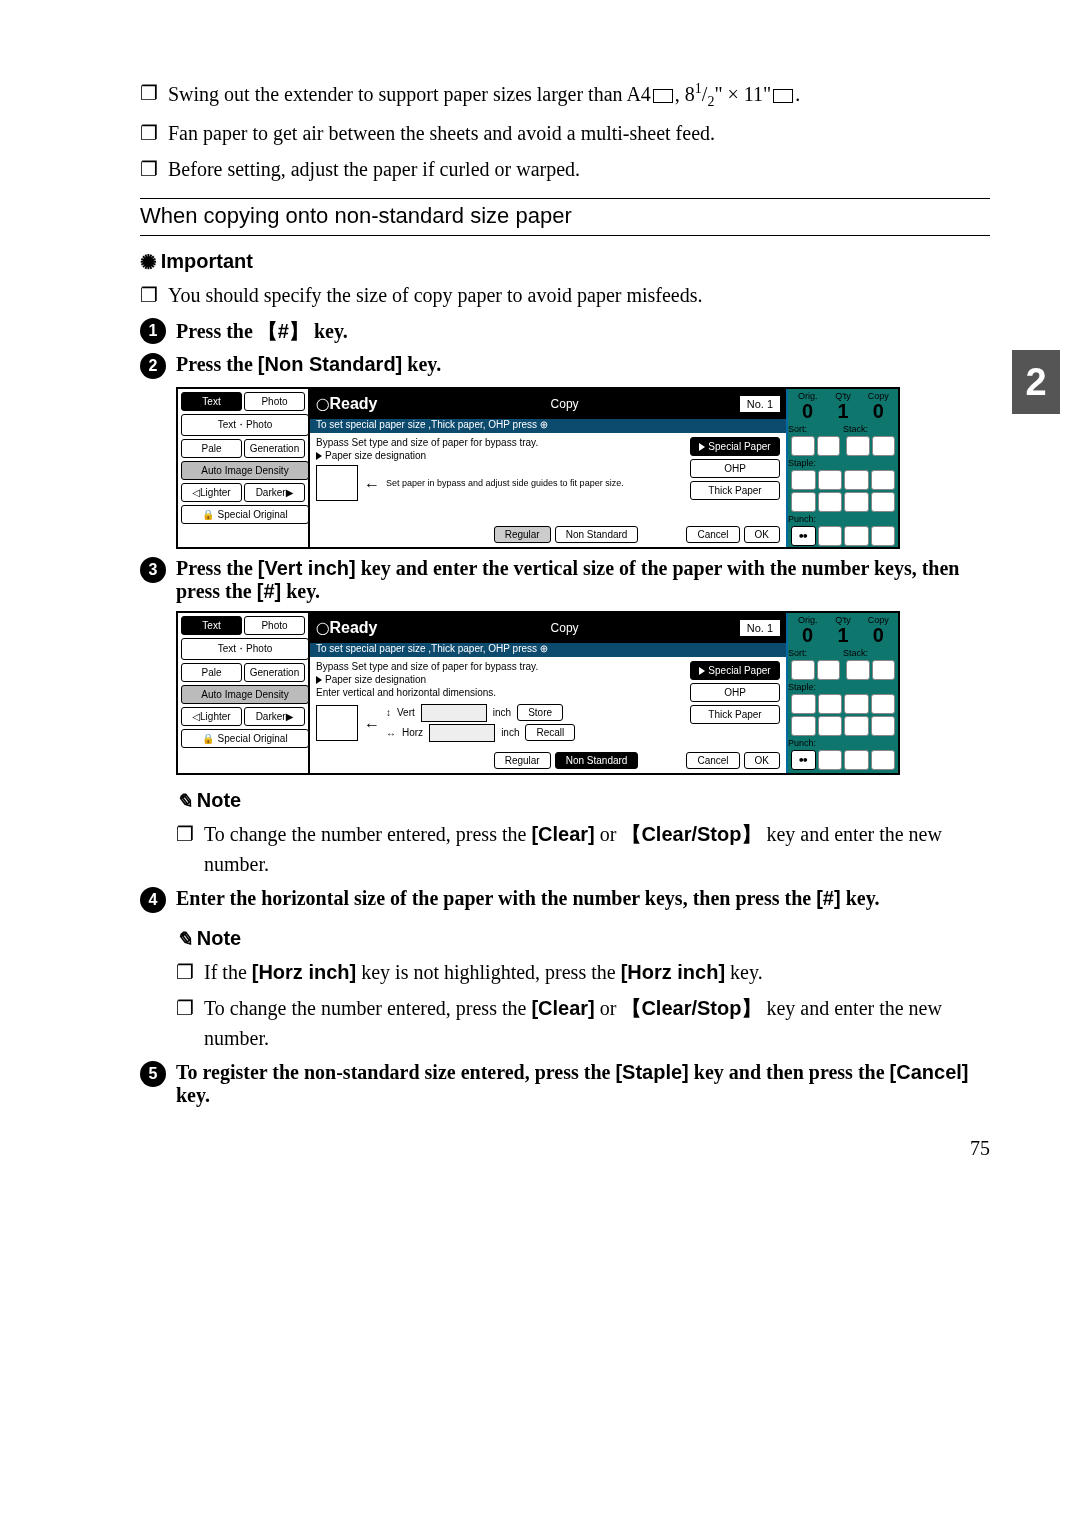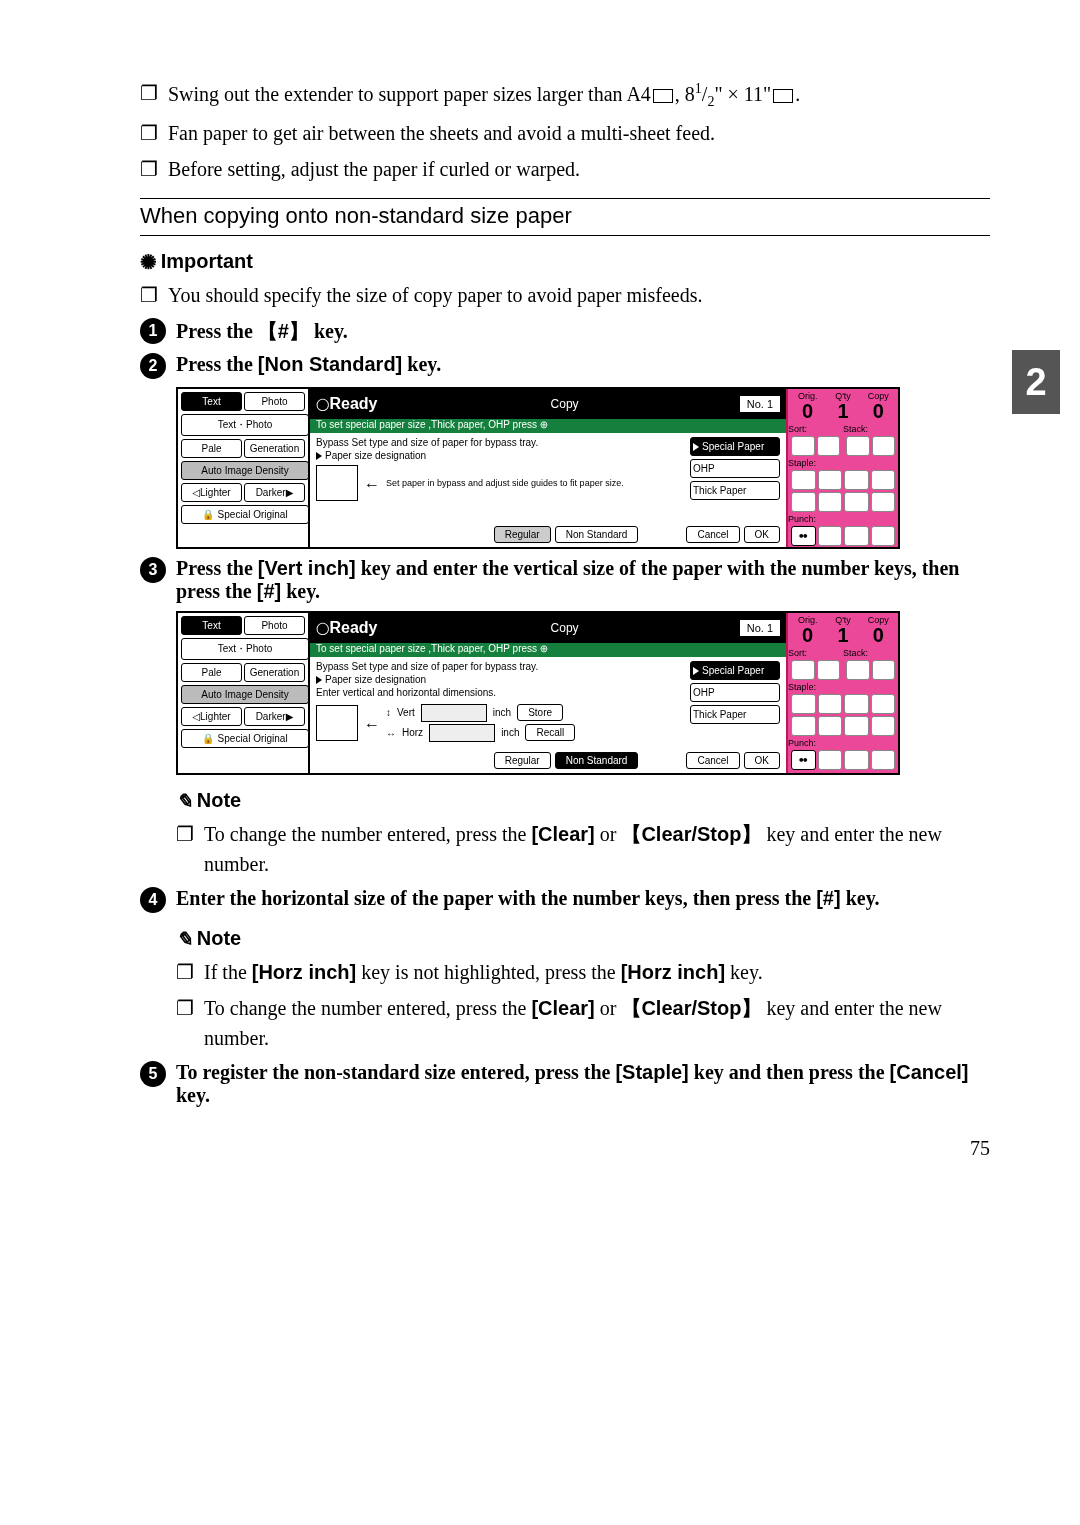--- a/index.html
+++ b/index.html
@@ -131,22 +131,22 @@
     border-right: 2px solid #000;
     background: #fff;
   }
   .shot .centercol {
     flex: 1;
     display: flex;
     flex-direction: column;
   }
   .shot .rightcol {
     width: 110px;
-    border-left: 2px solid #be185d;
-    background: #ec4899;
+    border-left: 2px solid #0369a1;
+    background: #0f766e;
   }
   .leftbtn {
     margin: 3px;
     display: flex;
     gap: 2px;
   }
   .lbtn {
     flex: 1;
     border: 1.5px solid #000;
     text-align: center;
@@ -175,21 +175,21 @@
   .statusbar .copylbl { margin-left: auto; margin-right: auto; }
   .statusbar .nobox {
     background: #fff;
     color: #000;
     padding: 1px 6px;
     font-size: 11px;
     border: 1px solid #fff;
     text-align: right;
   }
   .substatus {
-    background: #15803d;
+    background: #0c4a6e;
     color: #fff;
     font-size: 10px;
     padding: 0 6px 3px 6px;
   }
   .mainarea {
     flex: 1;
     padding: 4px 6px;
     display: flex;
   }
   .mainleft { flex: 1; }
@@ -202,20 +202,21 @@
     border-radius: 3px;
     padding: 2px 10px;
     font-size: 10px;
     background: #fff;
   }
   .sbtn.dark { background: #000; color: #fff; }
   .sbtn.grey { background: #ccc; }
   .mrbtn {
     border: 1.5px solid #000;
     border-radius: 3px;
+    text-align: center;
     padding: 3px 2px;
     font-size: 10px;
     background: #fff;
   }
   .mrbtn.sel { background: #000; color: #fff; }
   .counters {
     display: flex;
     justify-content: space-around;
     text-align: center;
     padding: 2px 2px;

